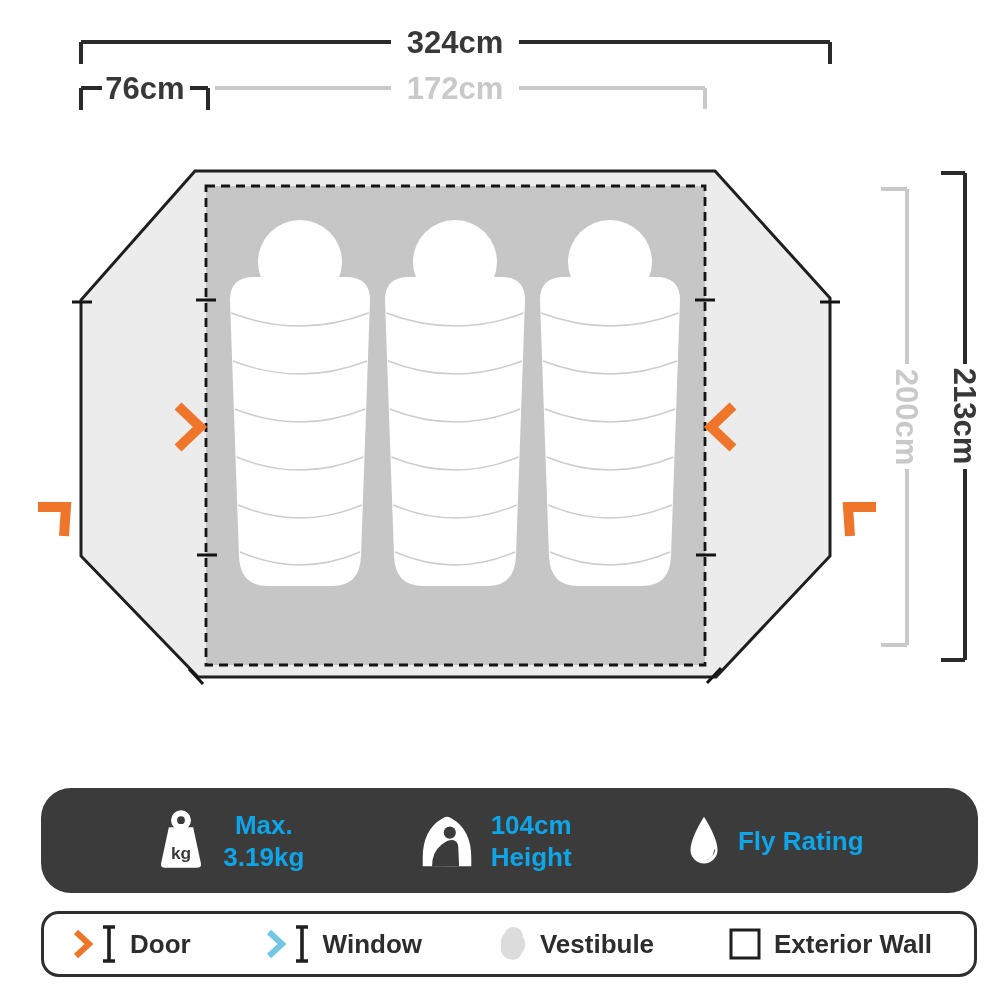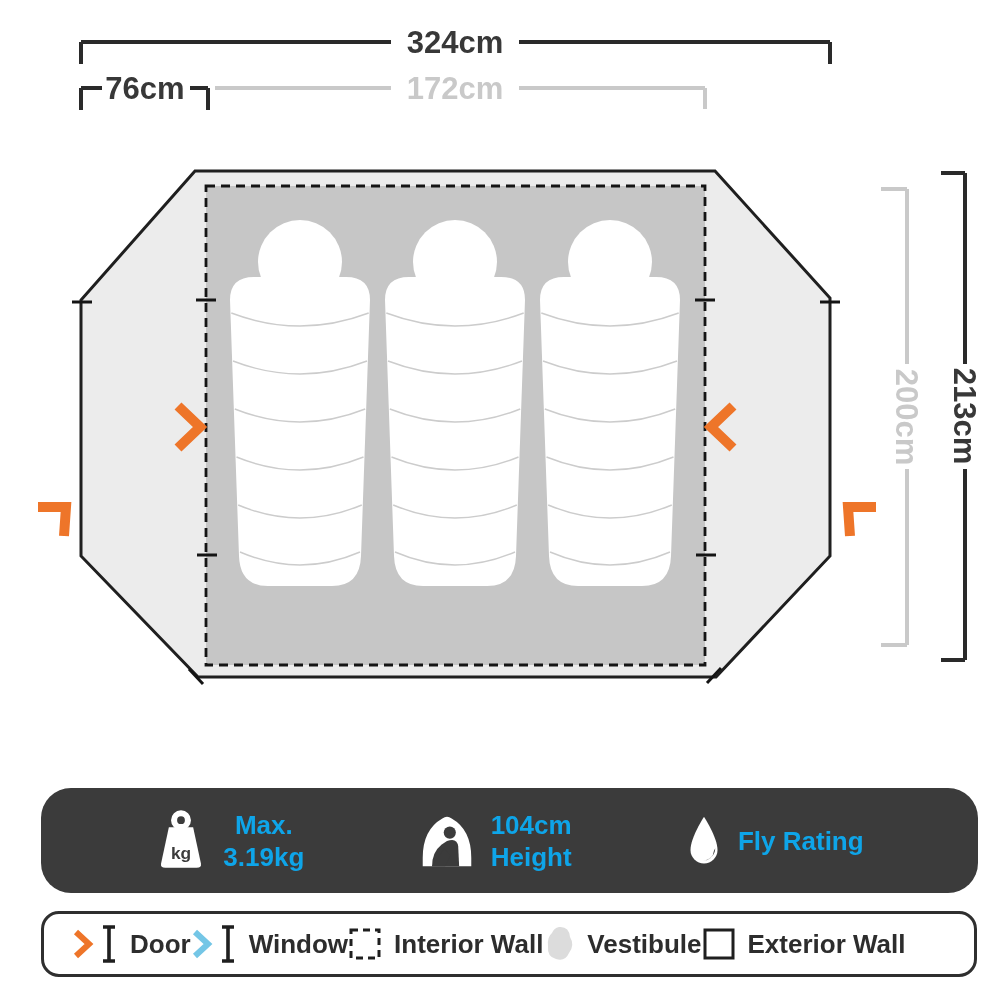--- a/index.html
+++ b/index.html
@@ -12,21 +12,21 @@
   
   .spec-bar{position:absolute;left:33px;top:788px;width:937px;height:105px;
             background:#3b3b3b;border-radius:30px;display:flex;align-items:center;
             justify-content:space-evenly;}
   .spec-item{display:flex;align-items:center;gap:16px;}
   .spec-text{color:#0ea5e9;font-weight:bold;font-size:26px;line-height:32px;text-align:center;}
 
   
   .legend-bar{position:absolute;left:33px;top:911px;width:936px;height:66px;background:#ffffff;
               border:3px solid #2f2f2f;border-radius:18px;box-sizing:border-box;
-              display:flex;align-items:center;
+              display:flex;align-items:center;justify-content:space-between;
               padding:0 42px 0 28px;}
   .legend-item{display:flex;align-items:center;gap:12px;}
   .legend-label{font-weight:bold;font-size:26px;color:#2d2d2d;white-space:nowrap;}
   .legend-glyphs{display:flex;align-items:center;gap:6px;}
 </style>
 </head>
 <body>
 
 <div class="stage">
 
@@ -203,26 +203,20 @@
         <svg width="22" height="32" viewBox="0 0 22 32">
           <path d="M4,4 L17,16 L4,28" stroke="#74c6e6" stroke-width="6" fill="none"></path>
         </svg>
         <svg width="18" height="40" viewBox="0 0 18 40">
           <path d="M3,3 H15 M9,3 V37 M3,37 H15" stroke="#1f1f1f" stroke-width="3.6" fill="none"></path>
         </svg>
       </span>
       <span class="legend-label">Window</span>
     </div>
 
-    <div class="legend-item">
-      <svg width="34" height="34" viewBox="0 0 34 34">
-        <rect x="3" y="3" width="28" height="28" fill="#ffffff" stroke="#1f1f1f" stroke-width="3" stroke-dasharray="7 5"></rect>
-      </svg>
-      <span class="legend-label">Interior Wall</span>
-    </div>
 
     <div class="legend-item">
       <svg width="32" height="38" viewBox="0 0 32 38">
         <path fill="#dcdcdc" d="M16,2 Q26,1 27,12 Q32,20 26,28 Q22,37 13,34 Q4,32 5,21 Q4,12 9,8 Q11,3 16,2 Z"></path>
       </svg>
       <span class="legend-label">Vestibule</span>
     </div>
 
     <div class="legend-item">
       <svg width="34" height="34" viewBox="0 0 34 34">

